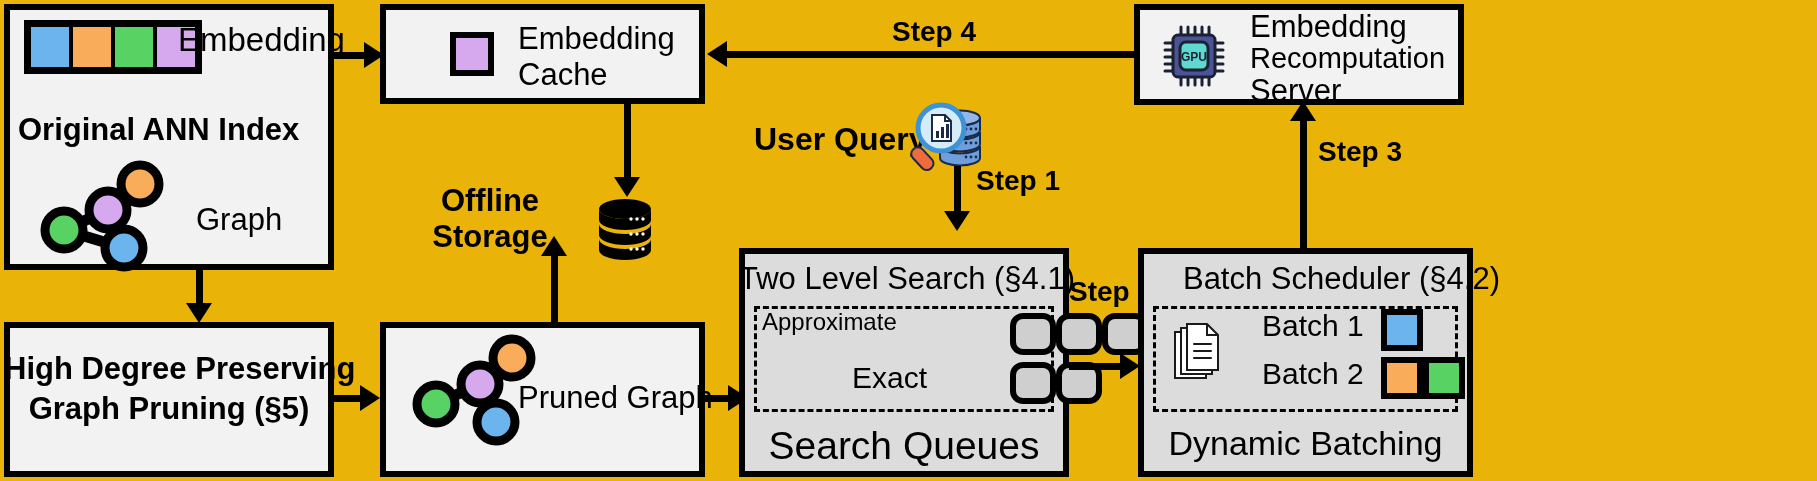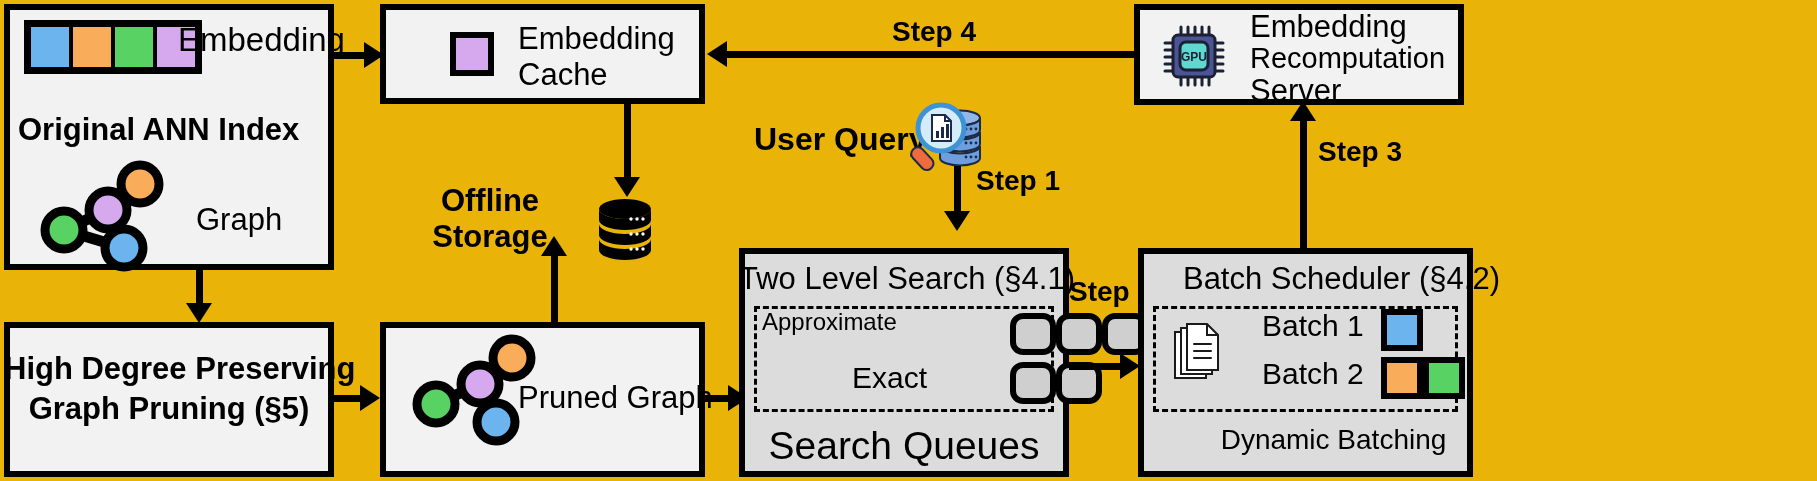--- a/index.html
+++ b/index.html
@@ -315,21 +315,21 @@
     </svg>
   </div>
 
   <div class="lbl" style="left:1262px; top:309px; font-size:30px;">Batch 1</div>
   <div class="swatch-single" style="left:1381px; top:309px; width:42px; height:42px; background:#6cb4ee;"></div>
 
   <div class="lbl" style="left:1262px; top:357px; font-size:30px;">Batch 2</div>
   <div class="swatch-single" style="left:1381px; top:357px; width:42px; height:42px; background:#f9ad5a;"></div>
   <div class="swatch-single" style="left:1423px; top:357px; width:42px; height:42px; background:#58d363;"></div>
 
-  <div class="lbl lbl-c" style="left:1138px; top:424px; width:335px; font-size:28px;margin-left:28px;">Dynamic Batching</div>
+  <div class="lbl lbl-c" style="left:1138px; top:424px; width:335px; font-size:34px;">Dynamic Batching</div>
 
   <div class="vline" style="left:1300px; top:118px; height:131px;"></div>
   <div class="arrow arrow-u" style="left:1290px; top:101px;"></div>
   <div class="lbl bold" style="left:1318px; top:136px; font-size:28px;">Step 3</div>
 
   <div class="box" style="left:1134px; top:4px; width:330px; height:101px;"></div>
 
   <div class="icn" style="left:1163px; top:25px;">
     <svg width="62" height="62" viewBox="0 0 62 62">
       <g stroke="#1b2033" stroke-width="3" stroke-linecap="round">

